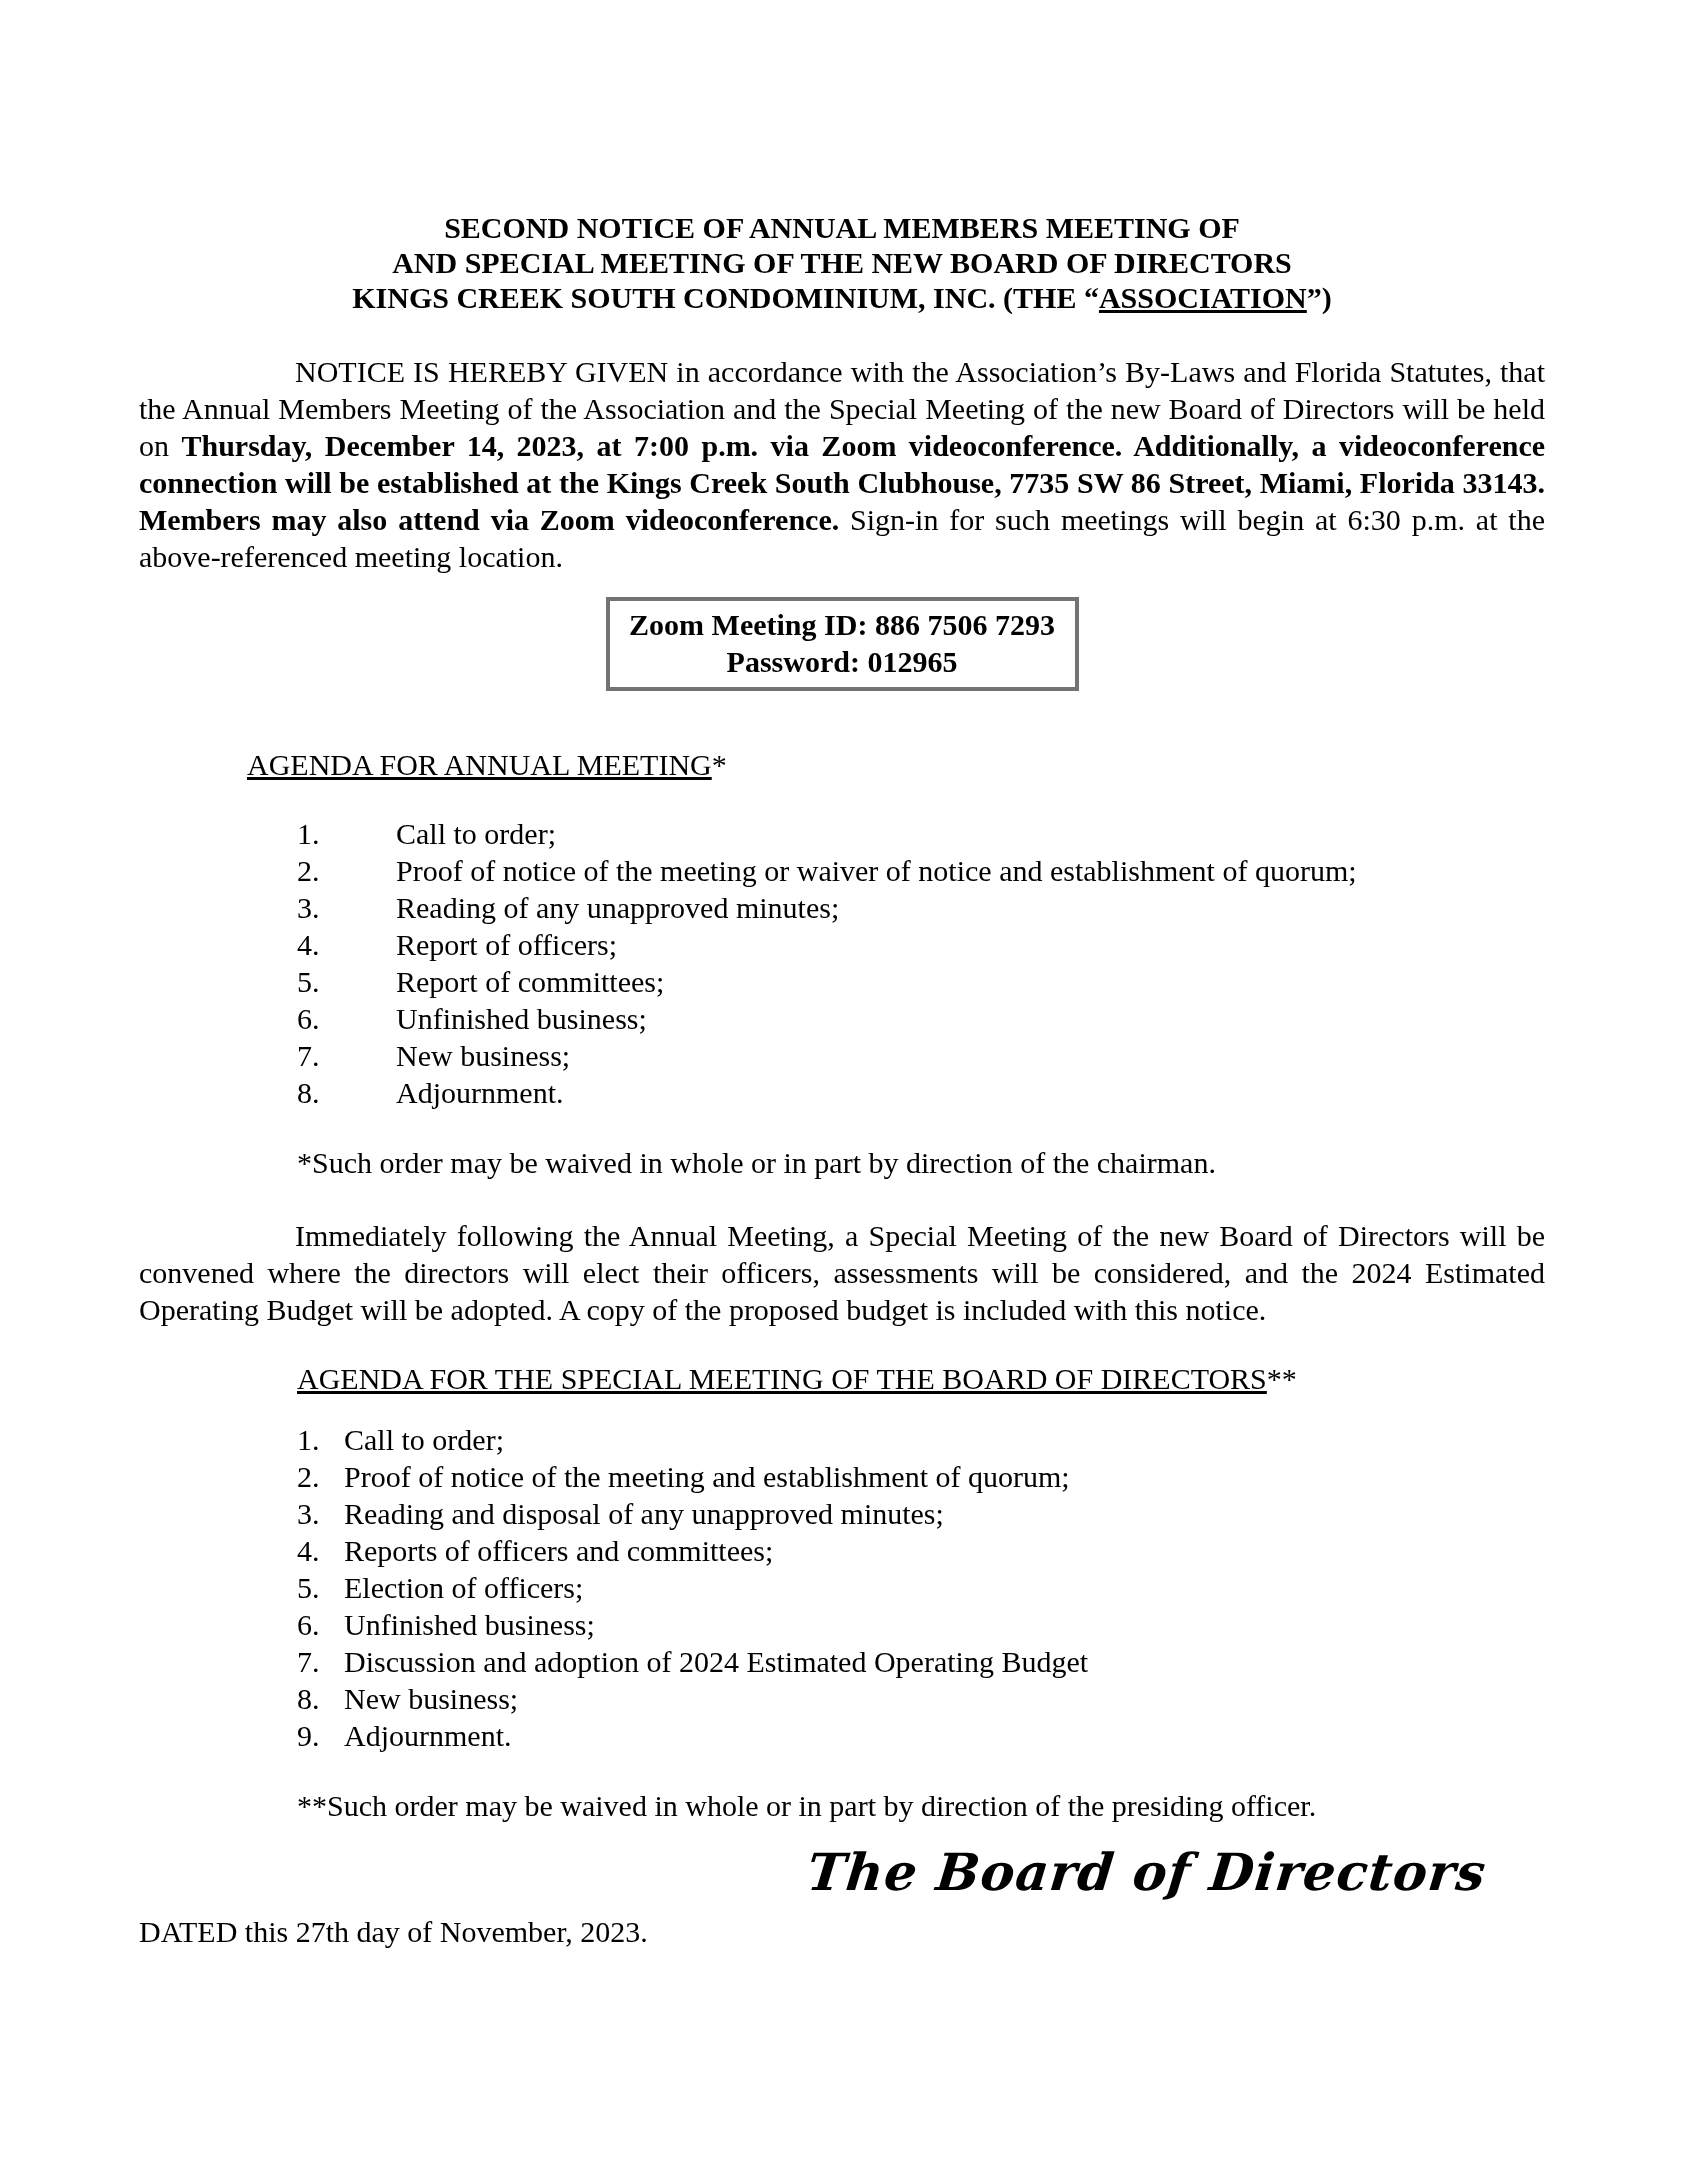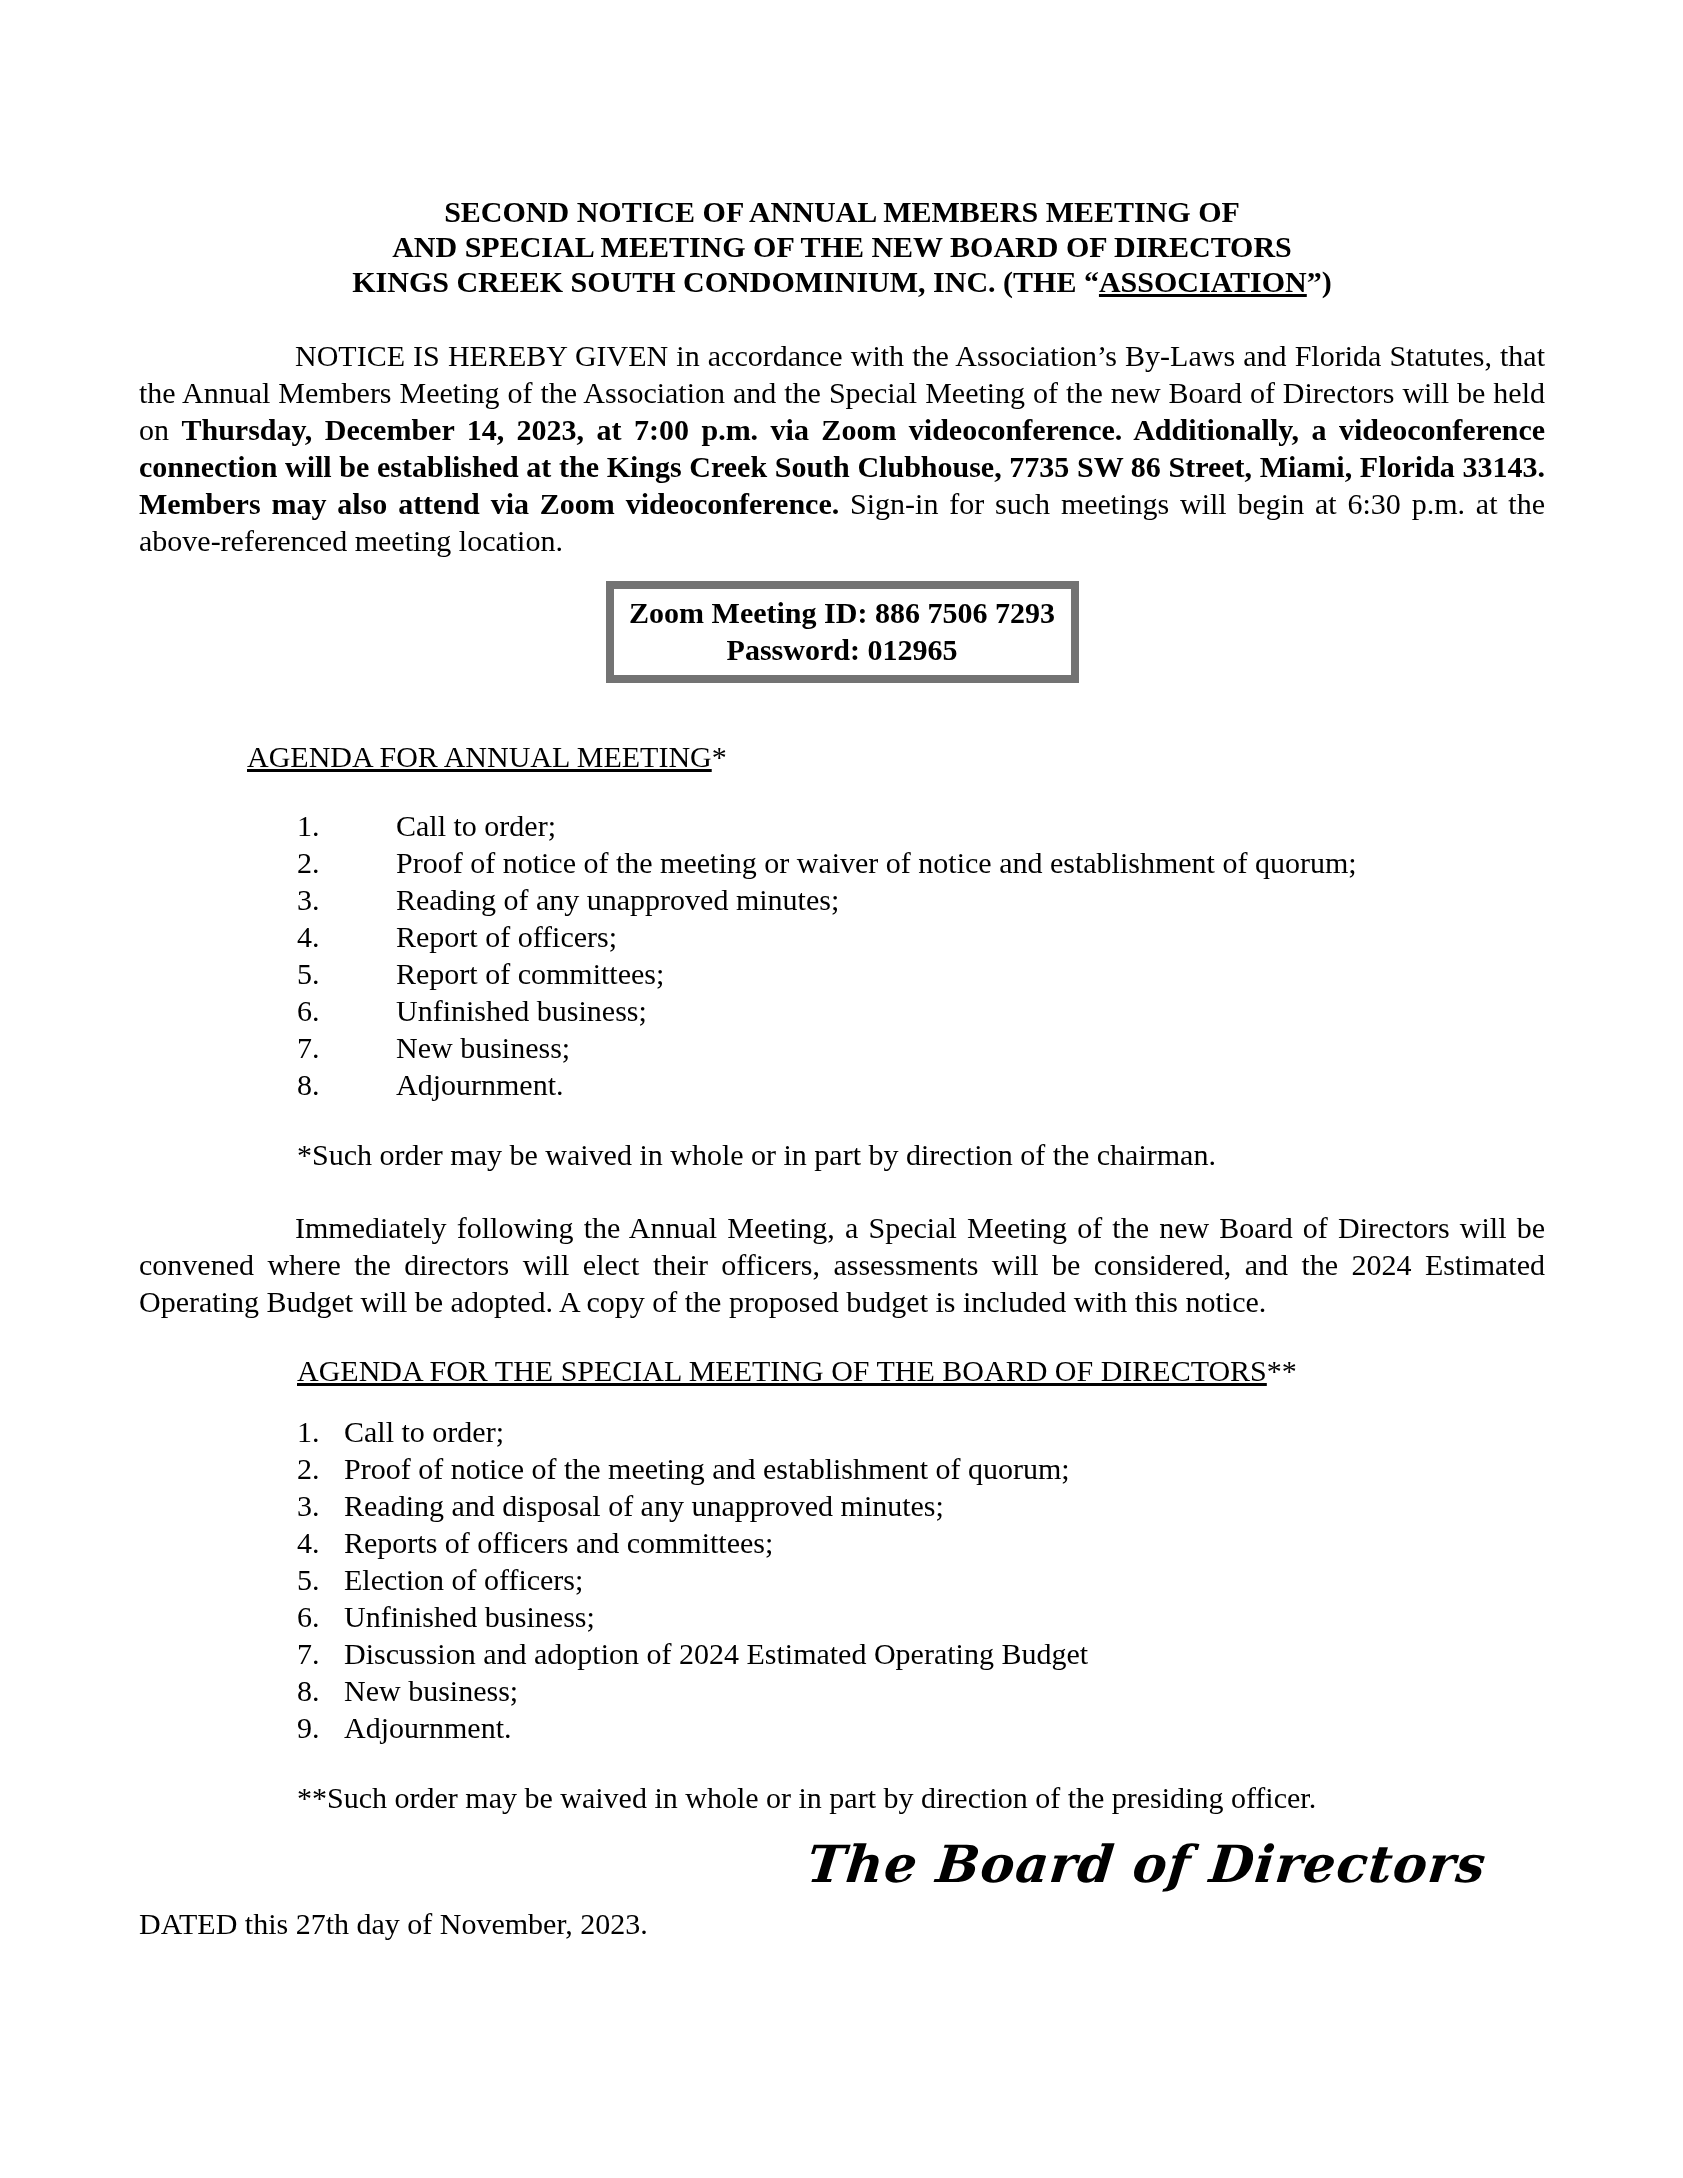--- a/index.html
+++ b/index.html
@@ -15,39 +15,39 @@
     font-family: "Liberation Serif", "DejaVu Serif", serif;
     font-size: 30px;
     line-height: 37px;
     color: #000000;
     overflow: hidden;
   }
   .content {
     position: absolute;
     left: 139px;
     width: 1406px;
-    top: 0;
+    top: 16px;
   }
   .title-block {
     margin-top: 194px;
     text-align: center;
     font-weight: bold;
     line-height: 35px;
   }
   .u { text-decoration: underline; text-decoration-thickness: 3px; }
   .para {
     margin: 0;
     text-align: justify;
     text-indent: 156px;
   }
   .para-notice { margin-top: 38px; }
   .zoom-box {
     margin: 22px auto 0 auto;
     width: 473px;
-    border: 8px solid #737373;
+    border: 4px solid #737373;
     text-align: center;
     font-weight: bold;
     padding: 5px 0 7px 0;
     box-sizing: border-box;
   }
   .agenda-heading {
     margin-top: 55px;
     margin-left: 108px;
   }
   .agenda-heading-2 {

